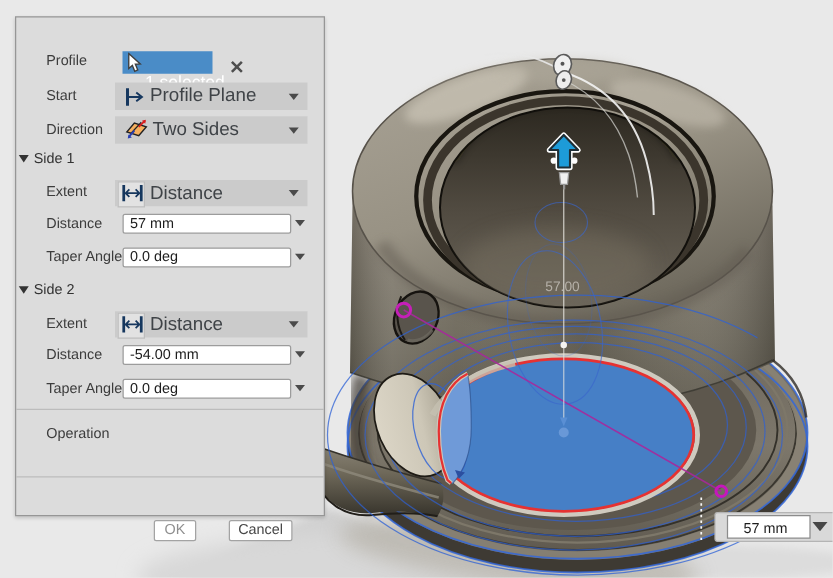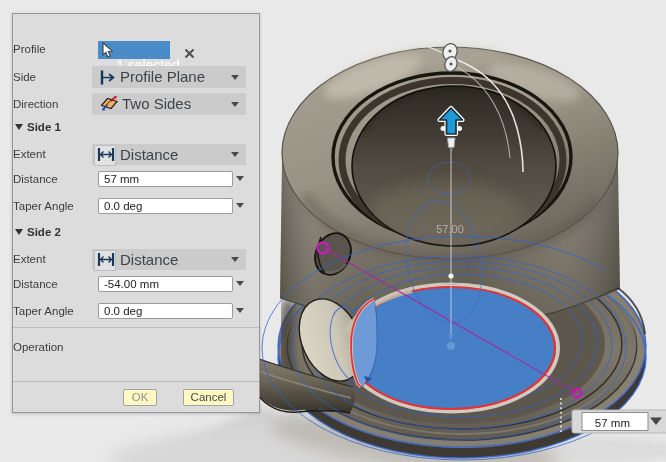--- a/index.html
+++ b/index.html
@@ -5,39 +5,39 @@
   html,body{margin:0;padding:0;}
   body{width:666px;height:462px;overflow:hidden;background:#e9e9e9;
        font-family:"Liberation Sans",sans-serif;position:relative;}
   #scene{position:absolute;left:0;top:0;}
   .dlg{position:absolute;left:12px;top:13px;width:246px;height:398px;
        background:#dcdcdc;border:1px solid #969696;box-shadow:0 1px 3px rgba(0,0,0,.18);}
   .hdr{position:absolute;left:0;top:0;width:100%;height:23px;background:#d0d0d0;
        border-bottom:1px solid #a6a6a6;}
   .hdr .ttl{position:absolute;left:26px;top:0;line-height:23px;font-size:10.5px;
        letter-spacing:0.2px;color:#5c6b77;display:inline-block;transform:scaleX(0.88);transform-origin:0 50%;}
-  .lbl{position:absolute;font-size:11.5px;line-height:13px;color:#3c3c3c;left:0;}
-  .sect{position:absolute;font-size:11.5px;line-height:13px;font-weight:bold;color:#333;left:14px;}
+  .lbl{position:absolute;font-size:11.5px;line-height:13px;color:#3c3c3c;left:24px;}
+  .sect{position:absolute;font-size:11.5px;line-height:13px;font-weight:normal;color:#333;left:14px;}
   .tri{position:absolute;width:0;height:0;border-left:4.5px solid transparent;
       border-right:4.5px solid transparent;border-top:6px solid #333;left:2px;}
   .dd{position:absolute;left:79px;width:154px;height:22px;background:#cbcbcb;
       font-size:15px;color:#3f4347;}
   .dd .t{position:absolute;left:28px;top:0;line-height:22px;}
   .caret{position:absolute;right:7px;top:9px;width:0;height:0;
       border-left:4px solid transparent;border-right:4px solid transparent;
       border-top:5px solid #4a4a4a;}
   .inp{position:absolute;left:85px;width:128px;height:14px;background:#fff;
       border:1px solid #9c9c9c;border-radius:2px;font-size:11.5px;color:#1d1d1d;
       padding-left:5px;line-height:14px;}
   .icaret{position:absolute;left:223px;width:0;height:0;
       border-left:4px solid transparent;border-right:4px solid transparent;
       border-top:5px solid #4a4a4a;}
   .sep{position:absolute;left:0;width:100%;height:1px;background:#bcbcbc;}
-  .btn{position:absolute;height:15px;background:#fef9c3;border:1px solid #a3a3a3;
-      border-radius:2px;font-size:11.5px;text-align:center;line-height:15px;}
+  .btn{position:absolute;height:15px;background:#ffffff;border:1px solid #a3a3a3;
+      border-radius:2px;font-size:11.5px;text-align:center;line-height:15px;margin-top:27px;}
 </style>
 </head>
 <body>
 <svg id="scene" width="666" height="462" viewBox="0 0 666 462">
   <defs>
     <linearGradient id="gBody" x1="0" y1="0" x2="0" y2="1">
       <stop offset="0" stop-color="#a29c8f"></stop>
       <stop offset="0.45" stop-color="#867f72"></stop>
       <stop offset="0.8" stop-color="#6f6a5d"></stop>
       <stop offset="1" stop-color="#5f5a4e"></stop>
@@ -205,21 +205,21 @@
   <div class="lbl" style="top:29px">Profile</div>
   <div style="position:absolute;left:84.5px;top:26.5px;width:72px;height:18.5px;background:#4a8cc7;"></div>
   <svg width="12" height="17" viewBox="0 0 12 17" style="position:absolute;left:89px;top:28px">
     <path d="M1,0.8 L1,12.8 L3.9,10.3 L5.8,15 L8.2,13.9 L6.3,9.4 L10.2,9.2 Z" fill="#fff" stroke="#3f3f3f" stroke-width="1.1"></path>
   </svg>
   <div style="position:absolute;left:103px;top:26.5px;height:18.5px;line-height:18.5px;font-size:14px;color:#fff;margin-top:15px;">1 selected</div>
   <svg width="11" height="11" viewBox="0 0 11 11" style="position:absolute;left:171px;top:34px">
     <path d="M1.5,1.5 L9.5,9.5 M9.5,1.5 L1.5,9.5" stroke="#4f4f4f" stroke-width="2"></path>
   </svg>
 
-  <div class="lbl" style="top:56.5px">Side</div>
+  <div class="lbl" style="top:56.5px">Start</div>
   <div class="dd" style="top:52px">
     <svg width="17" height="15" viewBox="0 0 17 15" style="position:absolute;left:8px;top:4px">
       <path d="M2,0.5 L2,14.5" stroke="#16375e" stroke-width="2.4"></path>
       <path d="M2,7.5 L12,7.5 M9,4 L13.5,7.5 L9,11" stroke="#16375e" stroke-width="1.6" fill="none"></path>
     </svg>
     <span class="t">Profile Plane</span>
       <span class="caret"></span>
   </div>
 
   <div class="lbl" style="top:83.5px">Direction</div>

